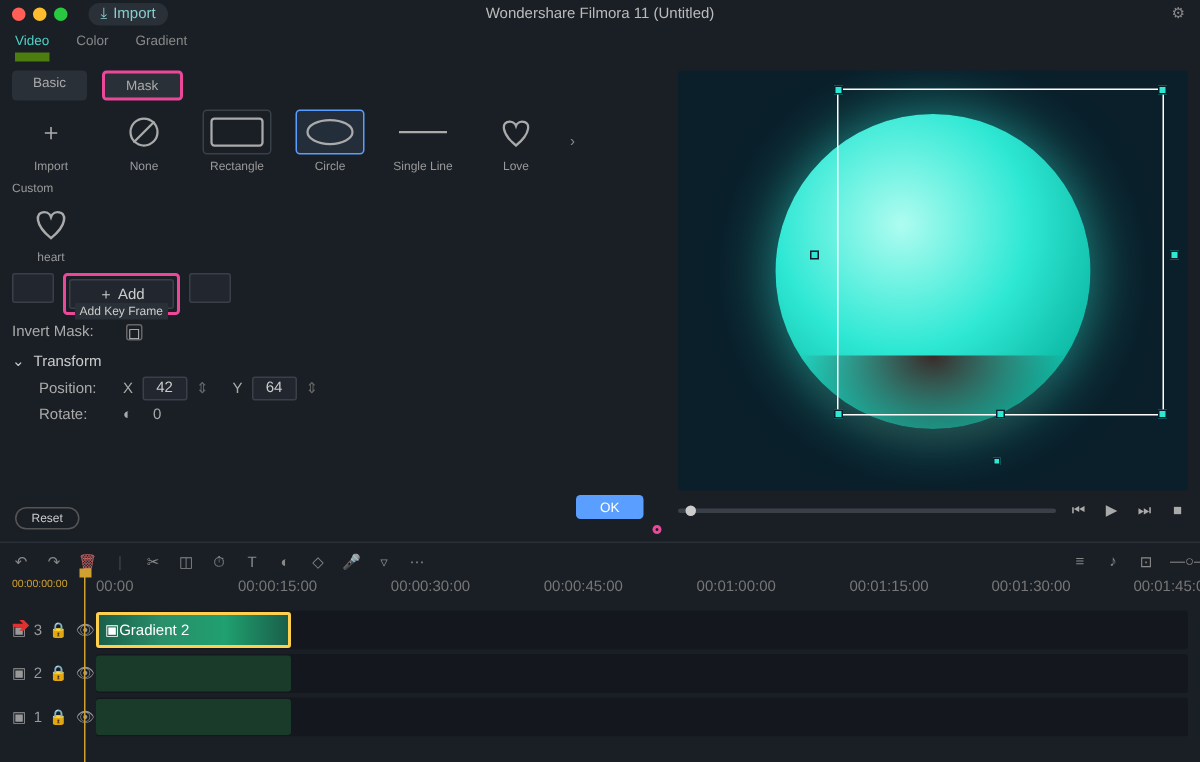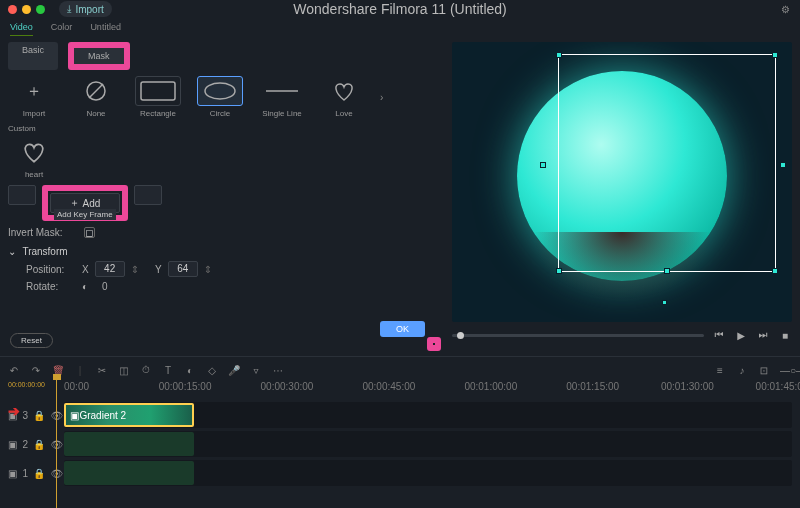--- a/index.html
+++ b/index.html
@@ -2,32 +2,32 @@
 <html><head>
 <meta charset="utf-8">
 <style>
 *{box-sizing:border-box;margin:0;padding:0;font-family:Arial,Helvetica,sans-serif;font-size:10px;user-select:none}
 body{background:#1a1f26;color:#ccc;width:800px;height:508px;overflow:hidden;position:relative}
 .titlebar{height:18px;display:flex;align-items:center;padding:0 8px;position:relative}
 .traffic{display:flex;gap:5px}
 .traffic span{width:9px;height:9px;border-radius:50%}
 .traffic .r{background:#ff5f57}.traffic .y{background:#febc2e}.traffic .g{background:#28c840}
 .import-chip{display:flex;align-items:center;gap:4px;background:#2a3038;border-radius:10px;padding:2px 8px;margin-left:14px;color:#8cc}
-.app-title{position:absolute;left:50%;transform:translateX(-50%);color:#bbb;font-size:14px}
+.app-title{position:absolute;left:50%;transform:translateX(-50%);color:#bbb;font-size:10px}
 .gear{position:absolute;right:10px;color:#888}
 .tabs{display:flex;gap:18px;padding:4px 10px 2px}
 .tabs span{font-size:9px;color:#888;padding-bottom:3px}
-.tabs .active{color:#4fd1c5;border-bottom:1px solid #4d7c0f}
+.tabs .active{color:#4fd1c5;border-bottom:6px solid #4d7c0f}
 .main{display:flex;height:318px}
 .left{width:448px;padding:4px 8px 0 8px;position:relative}
 .right{flex:1;padding:4px 8px 0 4px;position:relative}
 .subtabs{display:flex;gap:10px;margin-bottom:6px}
 .subtabs span{font-size:9px;color:#aaa;padding:3px 14px;border-radius:3px}
 .subtabs .sel{background:#2a3038}
-.hl-red{border:6px solid #ec4899;border-radius:3px}
+.hl-red{border:2px solid #ec4899;border-radius:3px}
 .mask-row{display:flex;gap:10px;align-items:flex-start;margin:4px 0 2px}
 .mask-item{display:flex;flex-direction:column;align-items:center;gap:3px;width:52px}
 .mask-shape{width:46px;height:30px;display:flex;align-items:center;justify-content:center;border:1px solid transparent;border-radius:3px}
 .mask-shape svg{stroke:#aaa;fill:none;stroke-width:1.5}
 .mask-label{font-size:8px;color:#999}
 .custom-label{font-size:8px;color:#999;margin:6px 0 4px}
 .tri-row{display:flex;gap:6px;margin:6px 0;position:relative}
 .tri-box{width:28px;height:20px;border:1px solid #3a4048;border-radius:2px;background:#22272f}
 .add-btn{width:70px;height:20px;border:1px solid #3a4048;border-radius:2px;background:#22272f;display:flex;align-items:center;justify-content:center;gap:3px;color:#ccc;font-size:8px}
 .add-wrap{position:relative}
@@ -85,21 +85,21 @@
     <span>⤓</span>
     <span>Import</span>
   </div>
   <div class="app-title">Wondershare Filmora 11 (Untitled)</div>
   <div class="gear">⚙</div>
 </div>
 
 <div class="tabs">
   <span class="active">Video</span>
   <span>Color</span>
-  <span>Untitled</span>
+  <span>Gradient</span>
 </div>
 
 <div class="main">
   <div class="left">
     <div class="subtabs">
       <span class="sel">Basic</span>
       <span class="sel hl-red">Mask</span>
     </div>
 
     <div class="mask-row">

